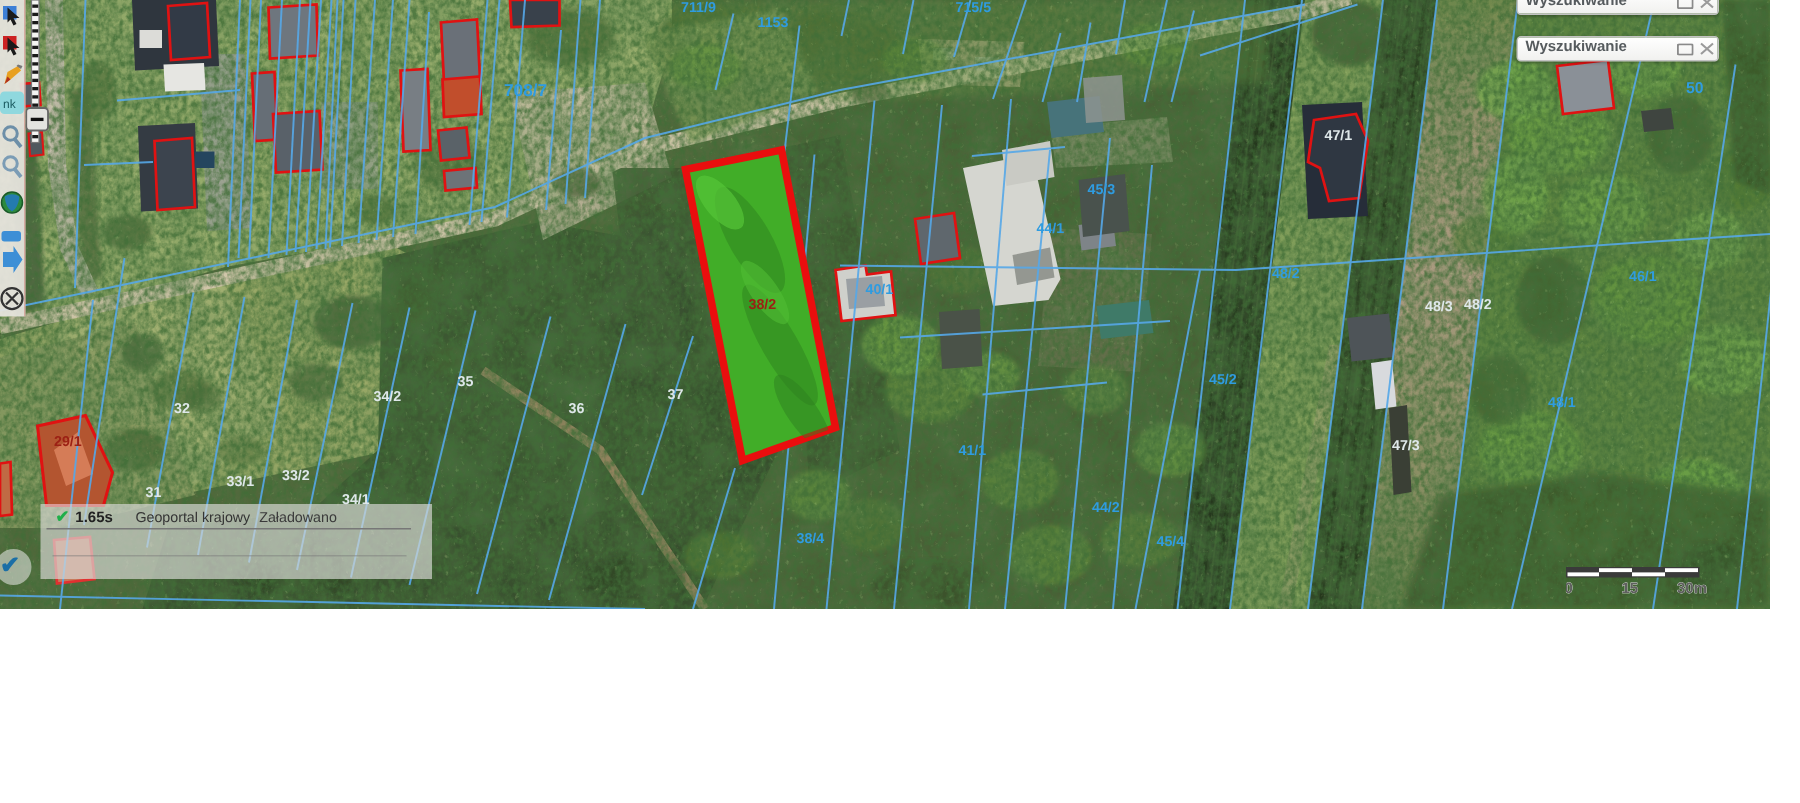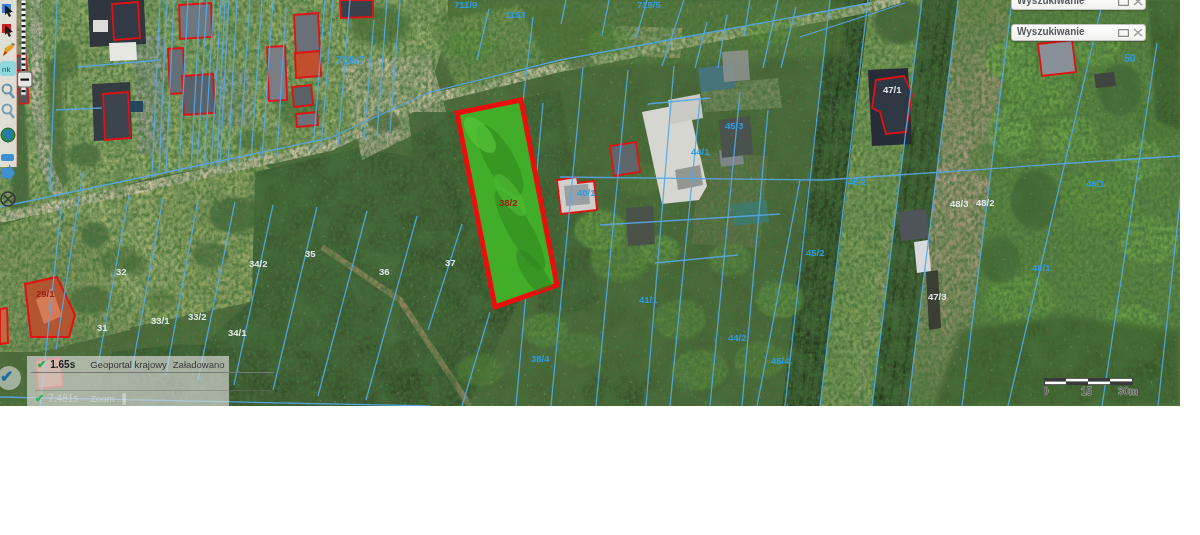--- a/index.html
+++ b/index.html
@@ -427,21 +427,21 @@
 <text x="883" y="93">47/1</text>
 </g>
 
 <g fill="#9c2014">
 <text x="499" y="206">38/2</text>
 <text x="36" y="297">29/1</text>
 </g>
 </g>
 </svg>
 
-<div class="ui" style="left:0;top:0;width:16px;height:167px;background:rgba(232,229,224,0.93);border-right:1px solid rgba(205,130,120,0.55)">
+<div class="ui" style="left:0;top:0;width:16px;height:211px;background:rgba(232,229,224,0.93);border-right:1px solid rgba(205,130,120,0.55)">
 <svg width="16" height="211" viewBox="0 0 16 211">
 
 <g>
           <rect x="2" y="4" width="9" height="9" fill="#3d7fd6"></rect>
           <path d="M5,5 L13,12 L9,12 L11,16 L9,17 L7,13 L5,15 Z" fill="#1a1a1a"></path>
         </g>
 
 <g>
           <rect x="2" y="24" width="9" height="9" fill="#cc2222"></rect>
           <path d="M5,25 L13,32 L9,32 L11,36 L9,37 L7,33 L5,35 Z" fill="#1a1a1a"></path>
@@ -523,30 +523,29 @@
 <div class="ui" style="left:1011px;top:24px;width:133px;height:15px;background:linear-gradient(#ffffff,#f1f1ef);border:1px solid #c2c2c2;border-radius:3px;box-shadow:0 1px 2px rgba(0,0,0,0.25)">
 <div style="position:absolute;left:5px;top:1px;font-size:10px;font-weight:bold;color:#565b5e">Wyszukiwanie</div>
 <svg style="position:absolute;right:16px;top:3.5px" width="11" height="8" viewBox="0 0 11 8">
         <rect x="0.5" y="0.5" width="10" height="7" rx="1" fill="none" stroke="#8a8a8a" stroke-width="1.4"></rect>
       </svg>
 <svg style="position:absolute;right:2px;top:3px" width="10" height="9" viewBox="0 0 10 9">
         <path d="M1,1 L9,8 M9,1 L1,8" stroke="#9a9a9a" stroke-width="1.4"></path>
       </svg>
 </div>
 
-<div class="ui" style="left:27px;top:356px;width:202px;height:50px;background:rgba(216,216,214,0.68)">
+<div class="ui" style="left:27px;top:336px;width:261px;height:50px;background:rgba(216,216,214,0.68)">
 
 <div style="position:absolute;left:0;top:2px;width:100%;font-size:9.5px;color:#222;white-space:nowrap"><span style="color:#1faf4a;font-weight:bold;margin-left:10px;font-size:11px">✔</span><b style="margin-left:4px;font-size:10px">1.65s</b><span style="margin-left:15px;color:#343434">Geoportal krajowy</span><span style="margin-left:6px;color:#3a3a3a">Załadowano</span></div>
 
 <div style="position:absolute;left:4px;top:15.5px;width:243px;border-top:1px solid #777"></div>
 
 
 <div style="position:absolute;left:8px;top:33.5px;width:236px;border-top:1px solid rgba(120,120,120,0.45)"></div>
 
-<div style="position:absolute;left:0;top:36px;width:100%;font-size:9.5px;color:rgba(235,235,235,0.5);white-space:nowrap"><span style="color:#2cb552;font-weight:bold;margin-left:8px;font-size:11px">✔</span><span style="margin-left:4px;font-size:10px">7.481s</span><span style="margin-left:12px">Zoom</span><span style="margin-left:8px">▌</span></div>
 </div>
 
 <div class="ui" style="left:-3px;top:366px;width:24px;height:24px;background:rgba(235,235,235,0.55);border-radius:50%"></div>
 <div class="ui" style="left:0;top:367px;font-size:16px;font-weight:bold;color:#1b6fa6">✔</div>
 
 <div class="ui" style="left:1044px;top:378px;width:100px;height:20px">
 <svg width="100" height="20" viewBox="0 0 100 20">
 <g>
 <rect x="0" y="0" width="89" height="7" fill="#3a3a3a"></rect>
 <rect x="22" y="0.8" width="22" height="2.6" fill="#ffffff"></rect>

